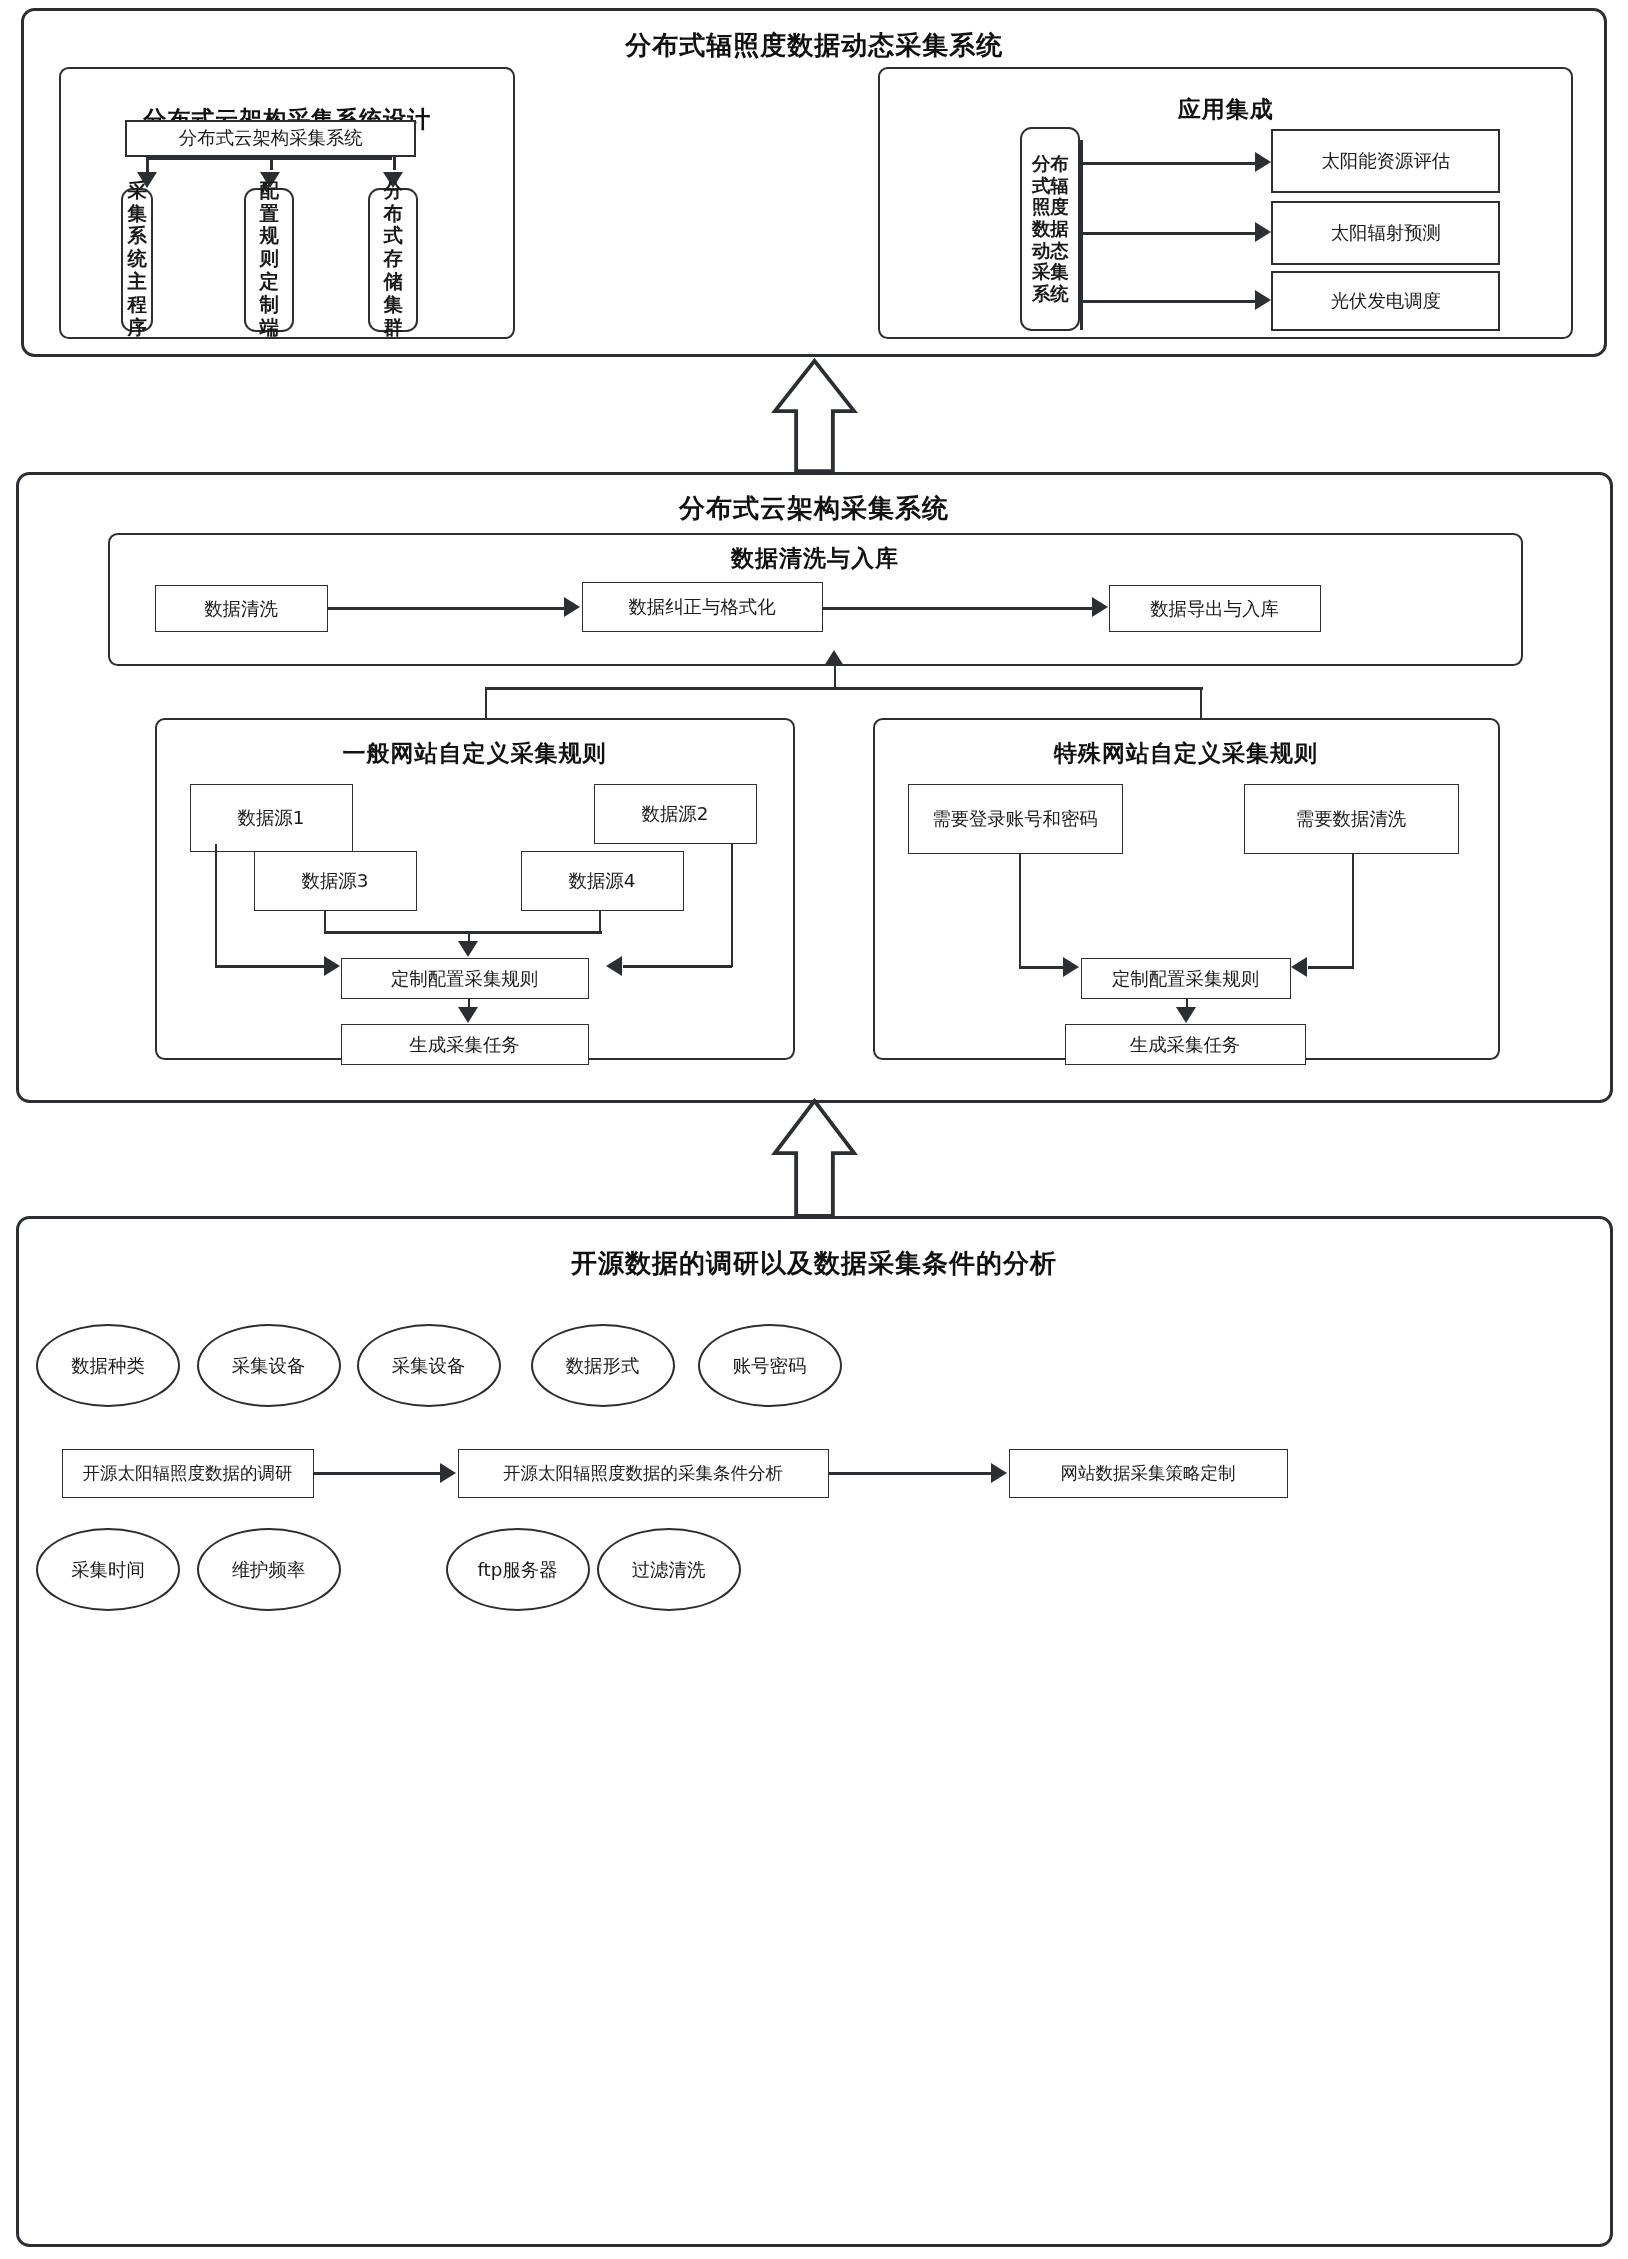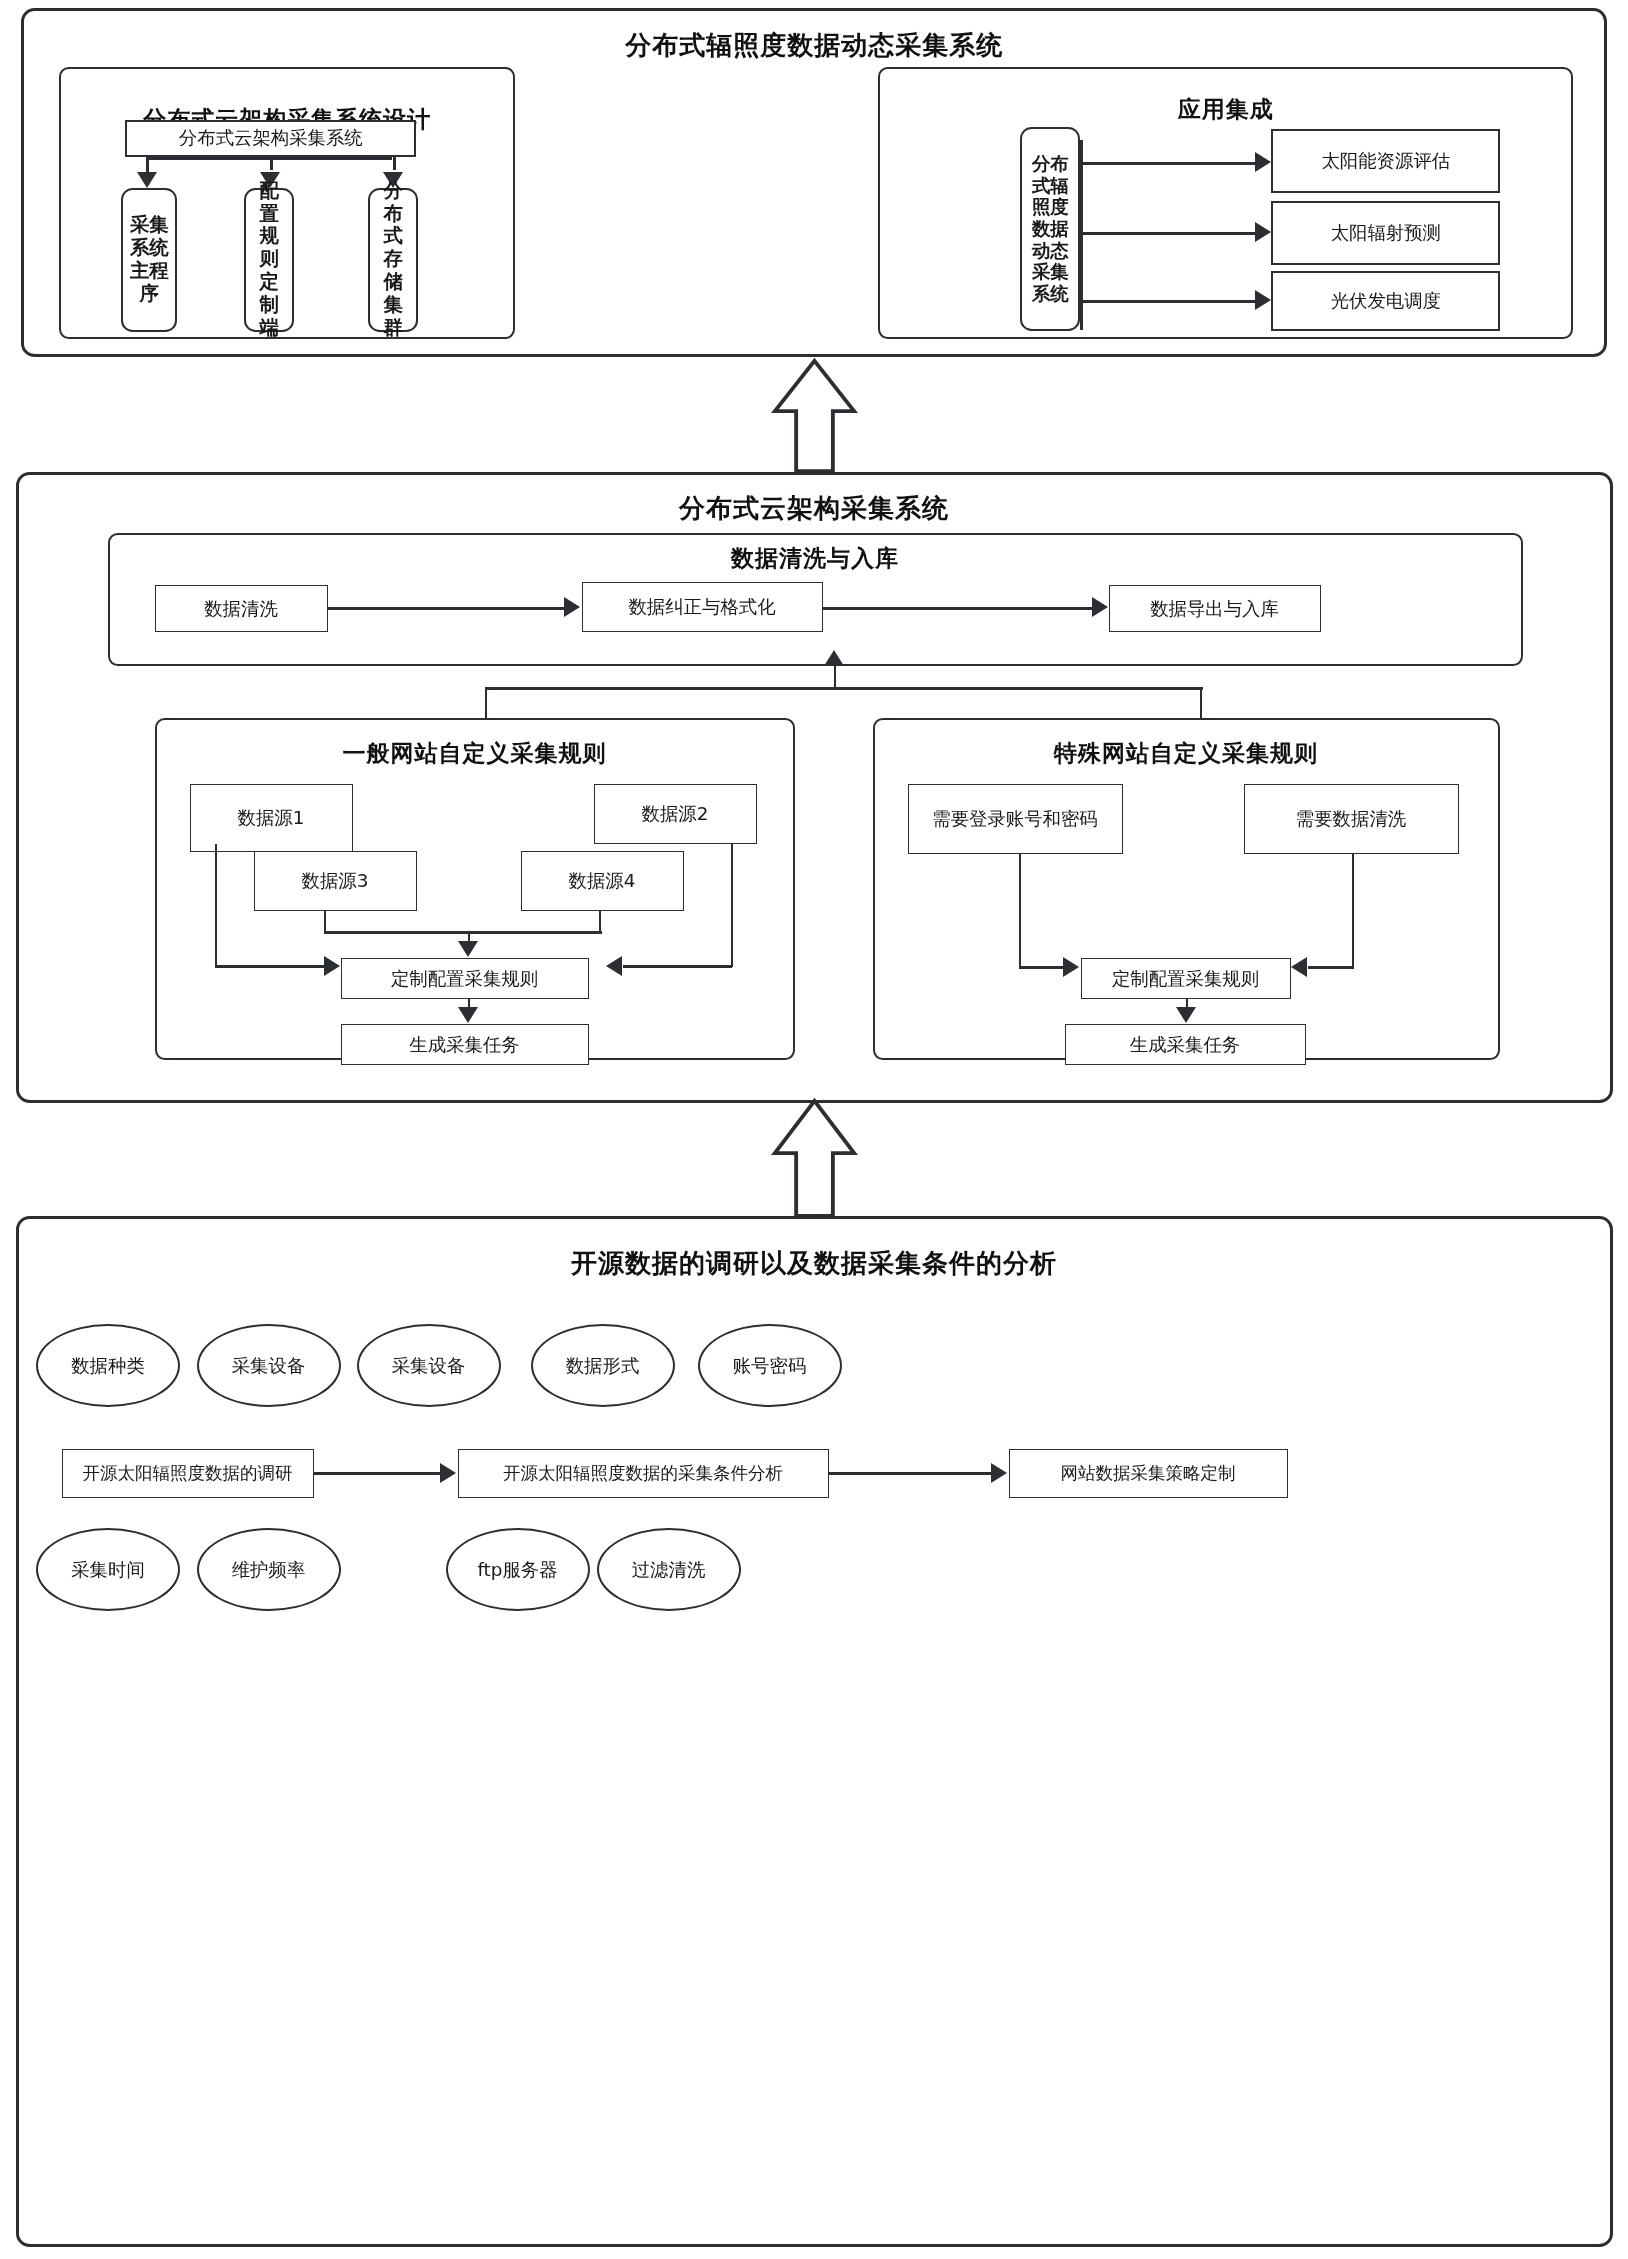--- a/index.html
+++ b/index.html
@@ -114,21 +114,21 @@
       <div class="ln lnv" style="left:85px;top:88px;height:11.6px;"></div>
       <div class="ln lnh" style="left:85px;top:88px;width:246px;"></div>
       <div class="ln lnv" style="left:209px;top:88px;height:13.6px;"></div>
       <div class="ln lnv" style="left:332px;top:88px;height:13.6px;"></div>
 
       <div class="ln lnv" style="left:85px;top:88px;height:16.5px;"></div>
       <div class="arrowhead ah-down" style="left:76px;top:103px;"></div>
       <div class="arrowhead ah-down" style="left:199px;top:103px;"></div>
       <div class="arrowhead ah-down" style="left:322px;top:103px;"></div>
 
-      <div class="box rnd vwrap" style="left:60px;top:119px;width:56px;height:144px;">采集系统主程序</div>
+      <div class="box rnd vwrap" style="left:60px;top:119px;width:32px;height:144px;">采集系统主程序</div>
       <div class="box rnd vwrap" style="left:183px;top:119px;width:50px;height:144px;">配置规则定制端</div>
       <div class="box rnd vwrap" style="left:307px;top:119px;width:50px;height:144px;">分布式存储集群</div>
     </div>
 
     <div class="subpanel" style="left:854px;top:56px;width:695px;height:272px;">
 
       <div class="panel-title t-md" style="top:25px;">应用集成</div>
 
       <div class="box rnd vwrap" style="left:140px;top:58px;width:60px;height:204px;font-size:18.4px;">分布式辐照度数据动态采集系统</div>
 

